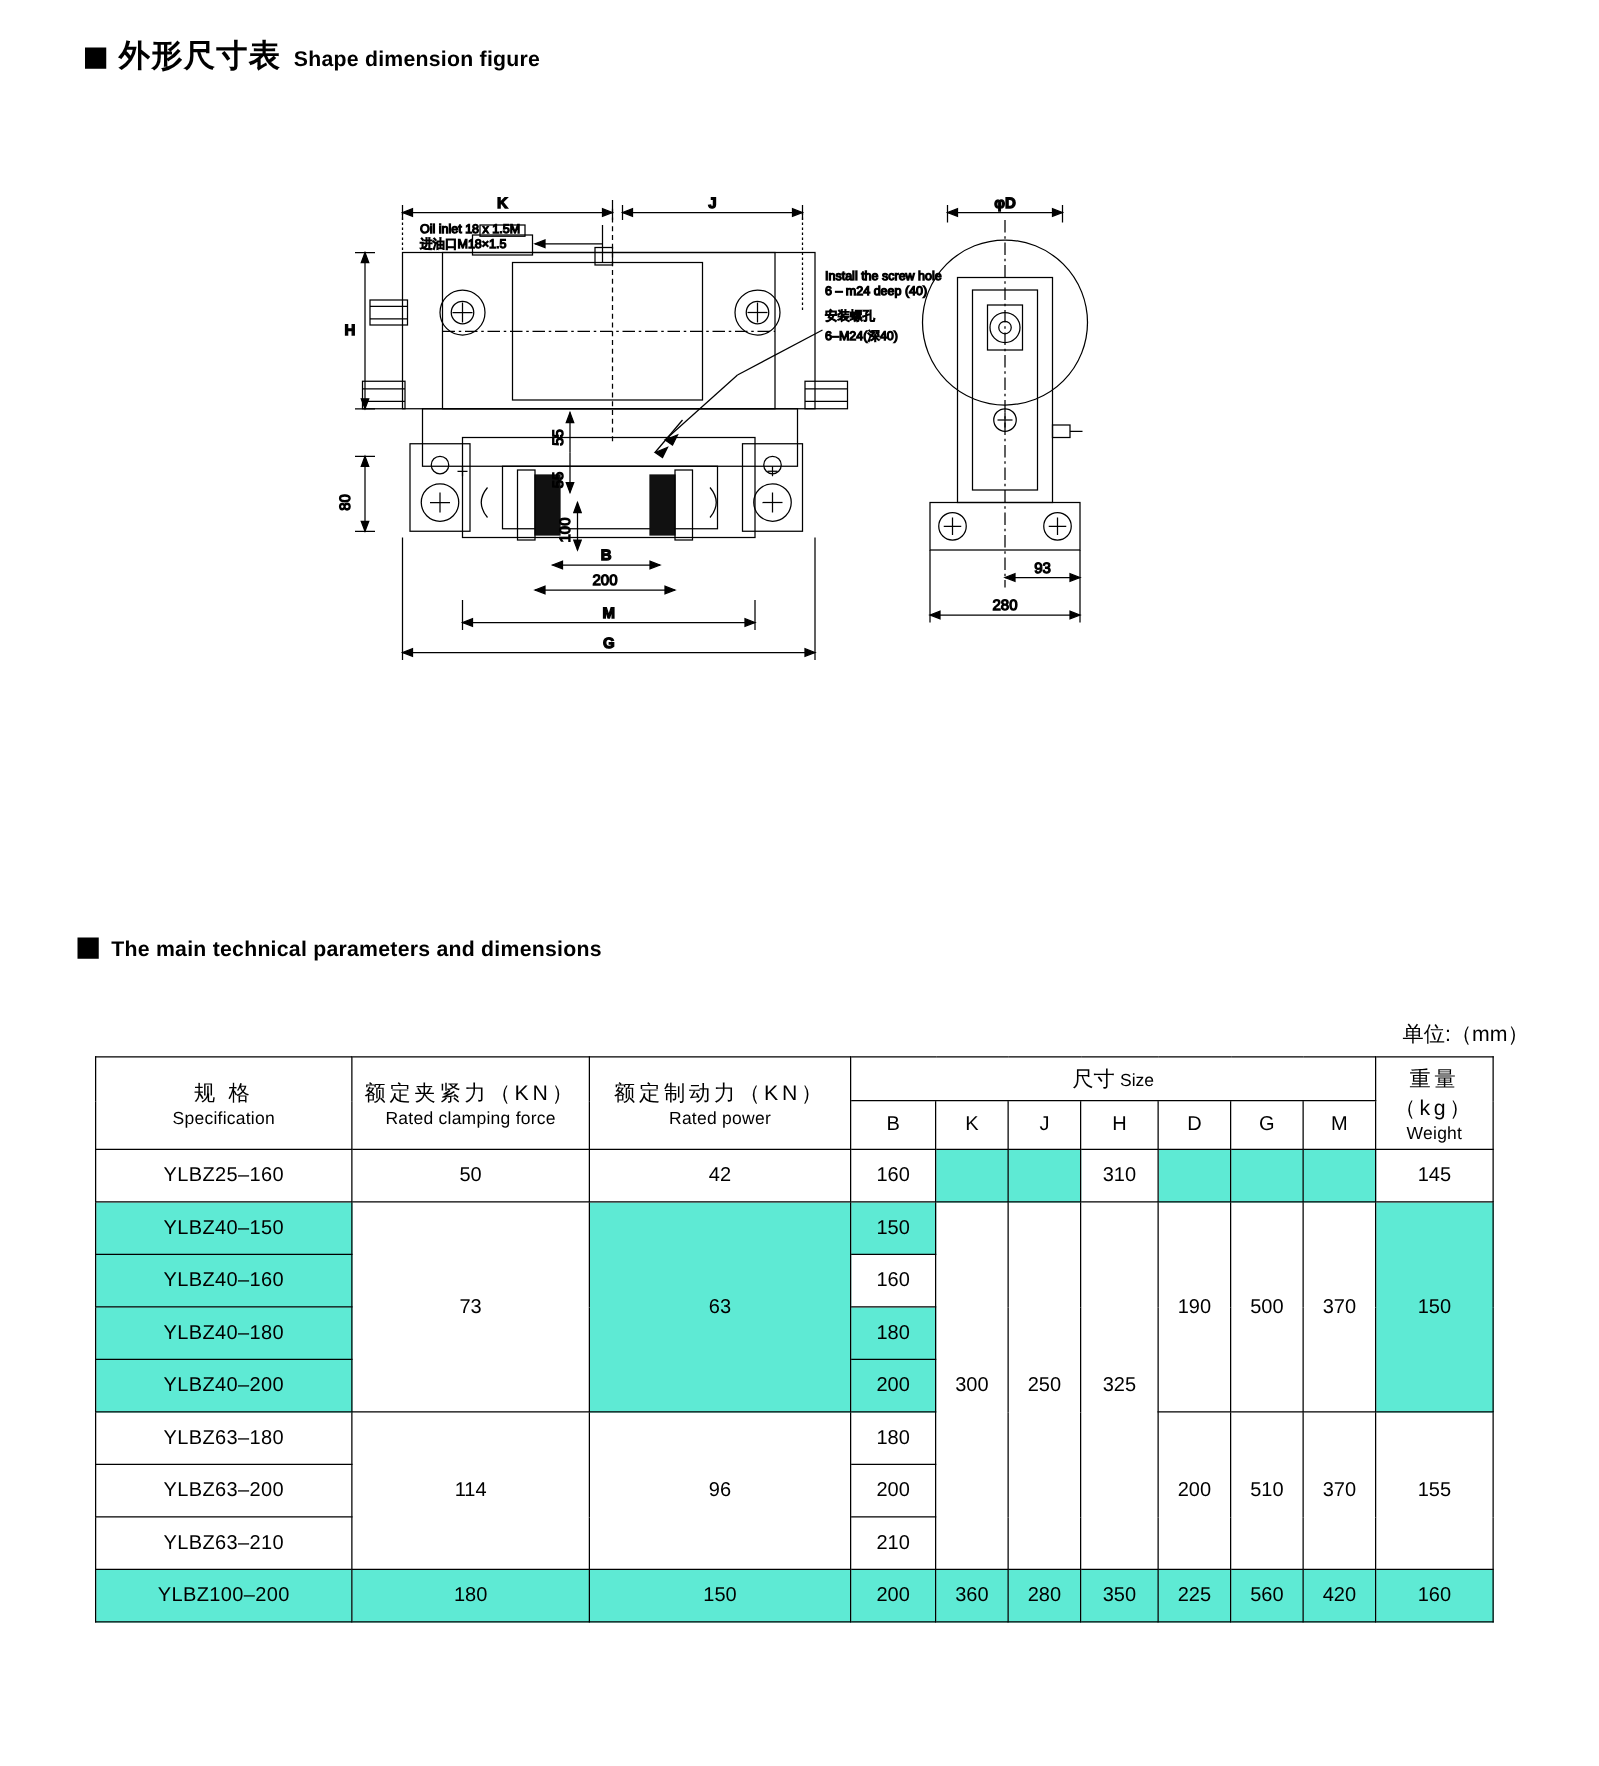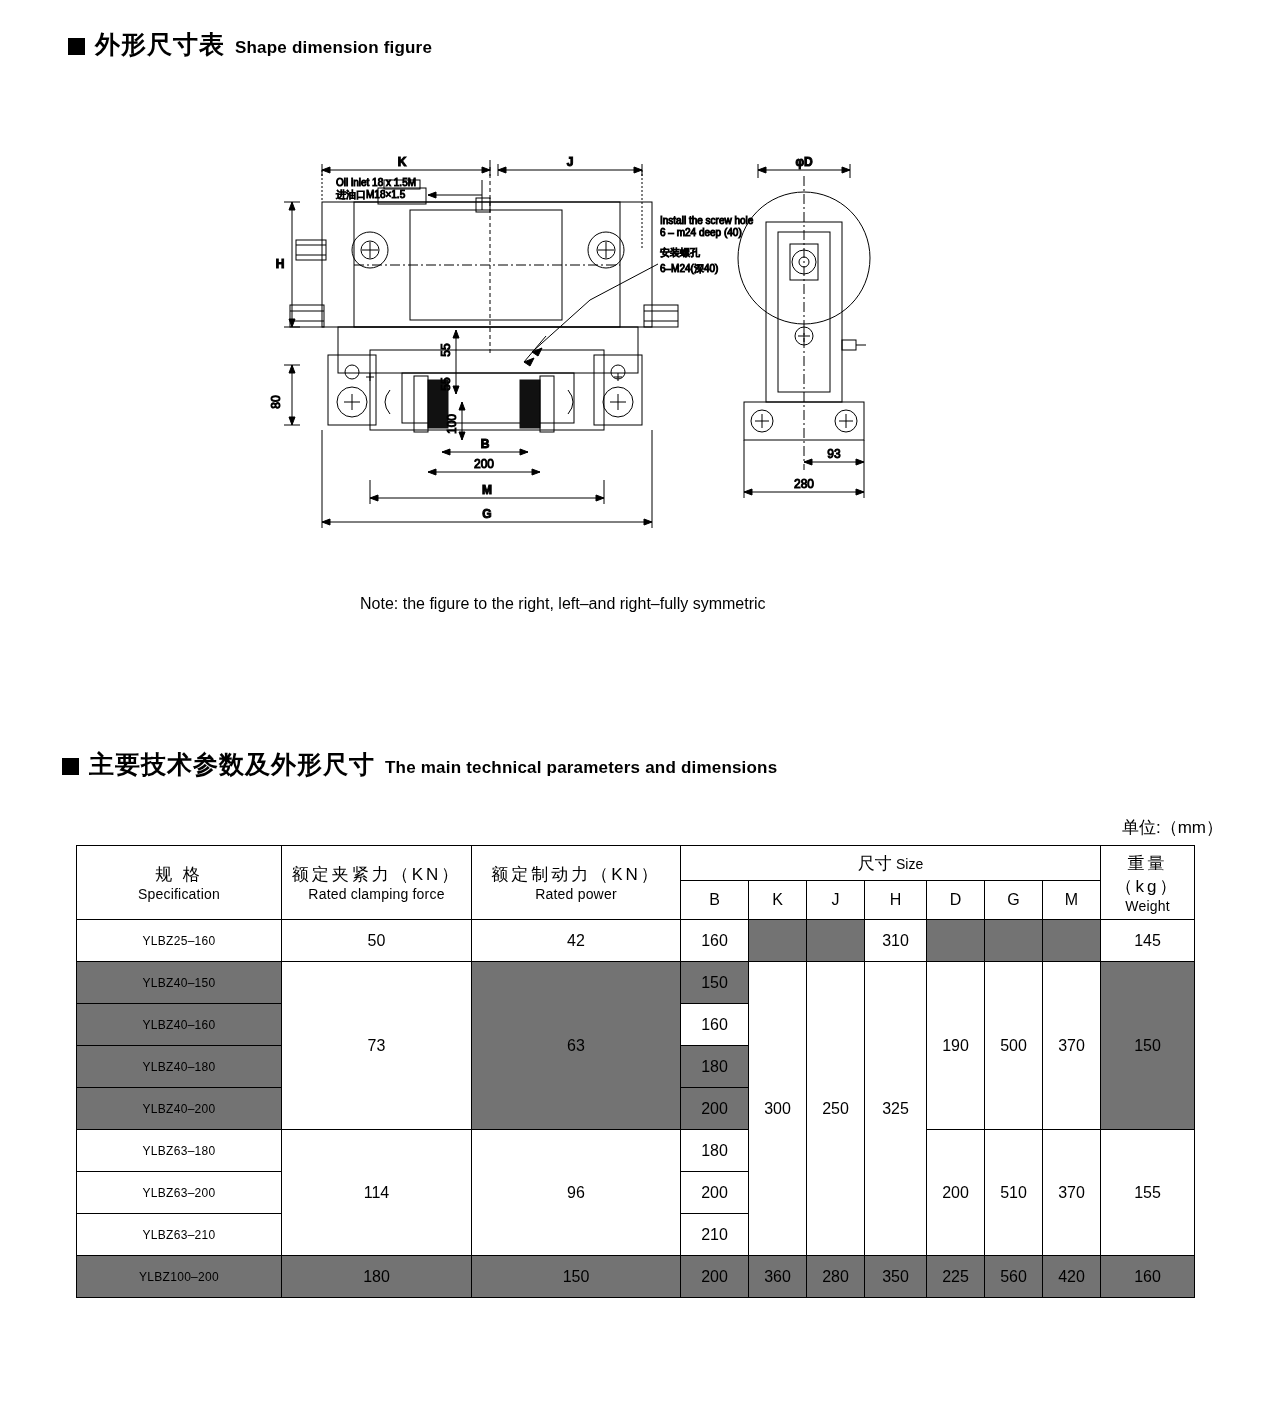--- a/index.html
+++ b/index.html
@@ -120,22 +120,22 @@
     height: 41px;
   }
   .hdr-two-line .l1 { display: block; font-size: 17px; letter-spacing: 3px; }
   .hdr-two-line .l2 { display: block; font-size: 14px; letter-spacing: 0.2px; }
   .hdr-cn { font-size: 16px; }
   .hdr-en { font-size: 13px; }
   .size-top { height: 34px !important; }
   .size-top .s-cn { font-size: 17px; }
   .size-top .s-en { font-size: 14px; }
   .size-sub { height: 38px !important; font-size: 16px; }
-  .shade { background: #737373; }
-  .model-cell { font-size: 12px; letter-spacing: 0.3px; margin-left: 21px; }
+  .shade { background: #5eead4; }
+  .model-cell { font-size: 16px; letter-spacing: 0.3px; margin-left: 21px; }
   .num { font-size: 16px; }
 
   
   #bottom-note {
     position: absolute;
     left: 78px;
     top: 1310px;
     line-height: 1.5;
   }
   #bottom-note .bn-cn {
@@ -349,26 +349,24 @@
   <line x1="494" y1="352" x2="614" y2="352"></line>
   <polygon points="494,352 502,349 502,355" fill="#000"></polygon>
   <polygon points="614,352 606,349 606,355" fill="#000"></polygon>
   <line x1="494" y1="300" x2="494" y2="358"></line>
   <line x1="614" y1="300" x2="614" y2="358"></line>
   <text class="dtxt" x="554" y="348" text-anchor="middle">280</text>
 </svg>
 </div>
 
 <div id="drawing-note">
-  <div class="note-en">Note: the figure to the right, left–and right–fully symmetric</div>
 </div>
 
 <div class="section-heading" id="heading-params">
   <span class="heading-square"></span>
-  <span class="heading-cn">主要技术参数及外形尺寸</span>
   <span class="heading-en">The main technical parameters and dimensions</span>
 </div>
 
 <div id="unit-label">单位:（mm）</div>
 
 <div id="spec-table-wrap">
   <table class="spec">
     <colgroup>
       <col style="width:205px">
       <col style="width:190px">

